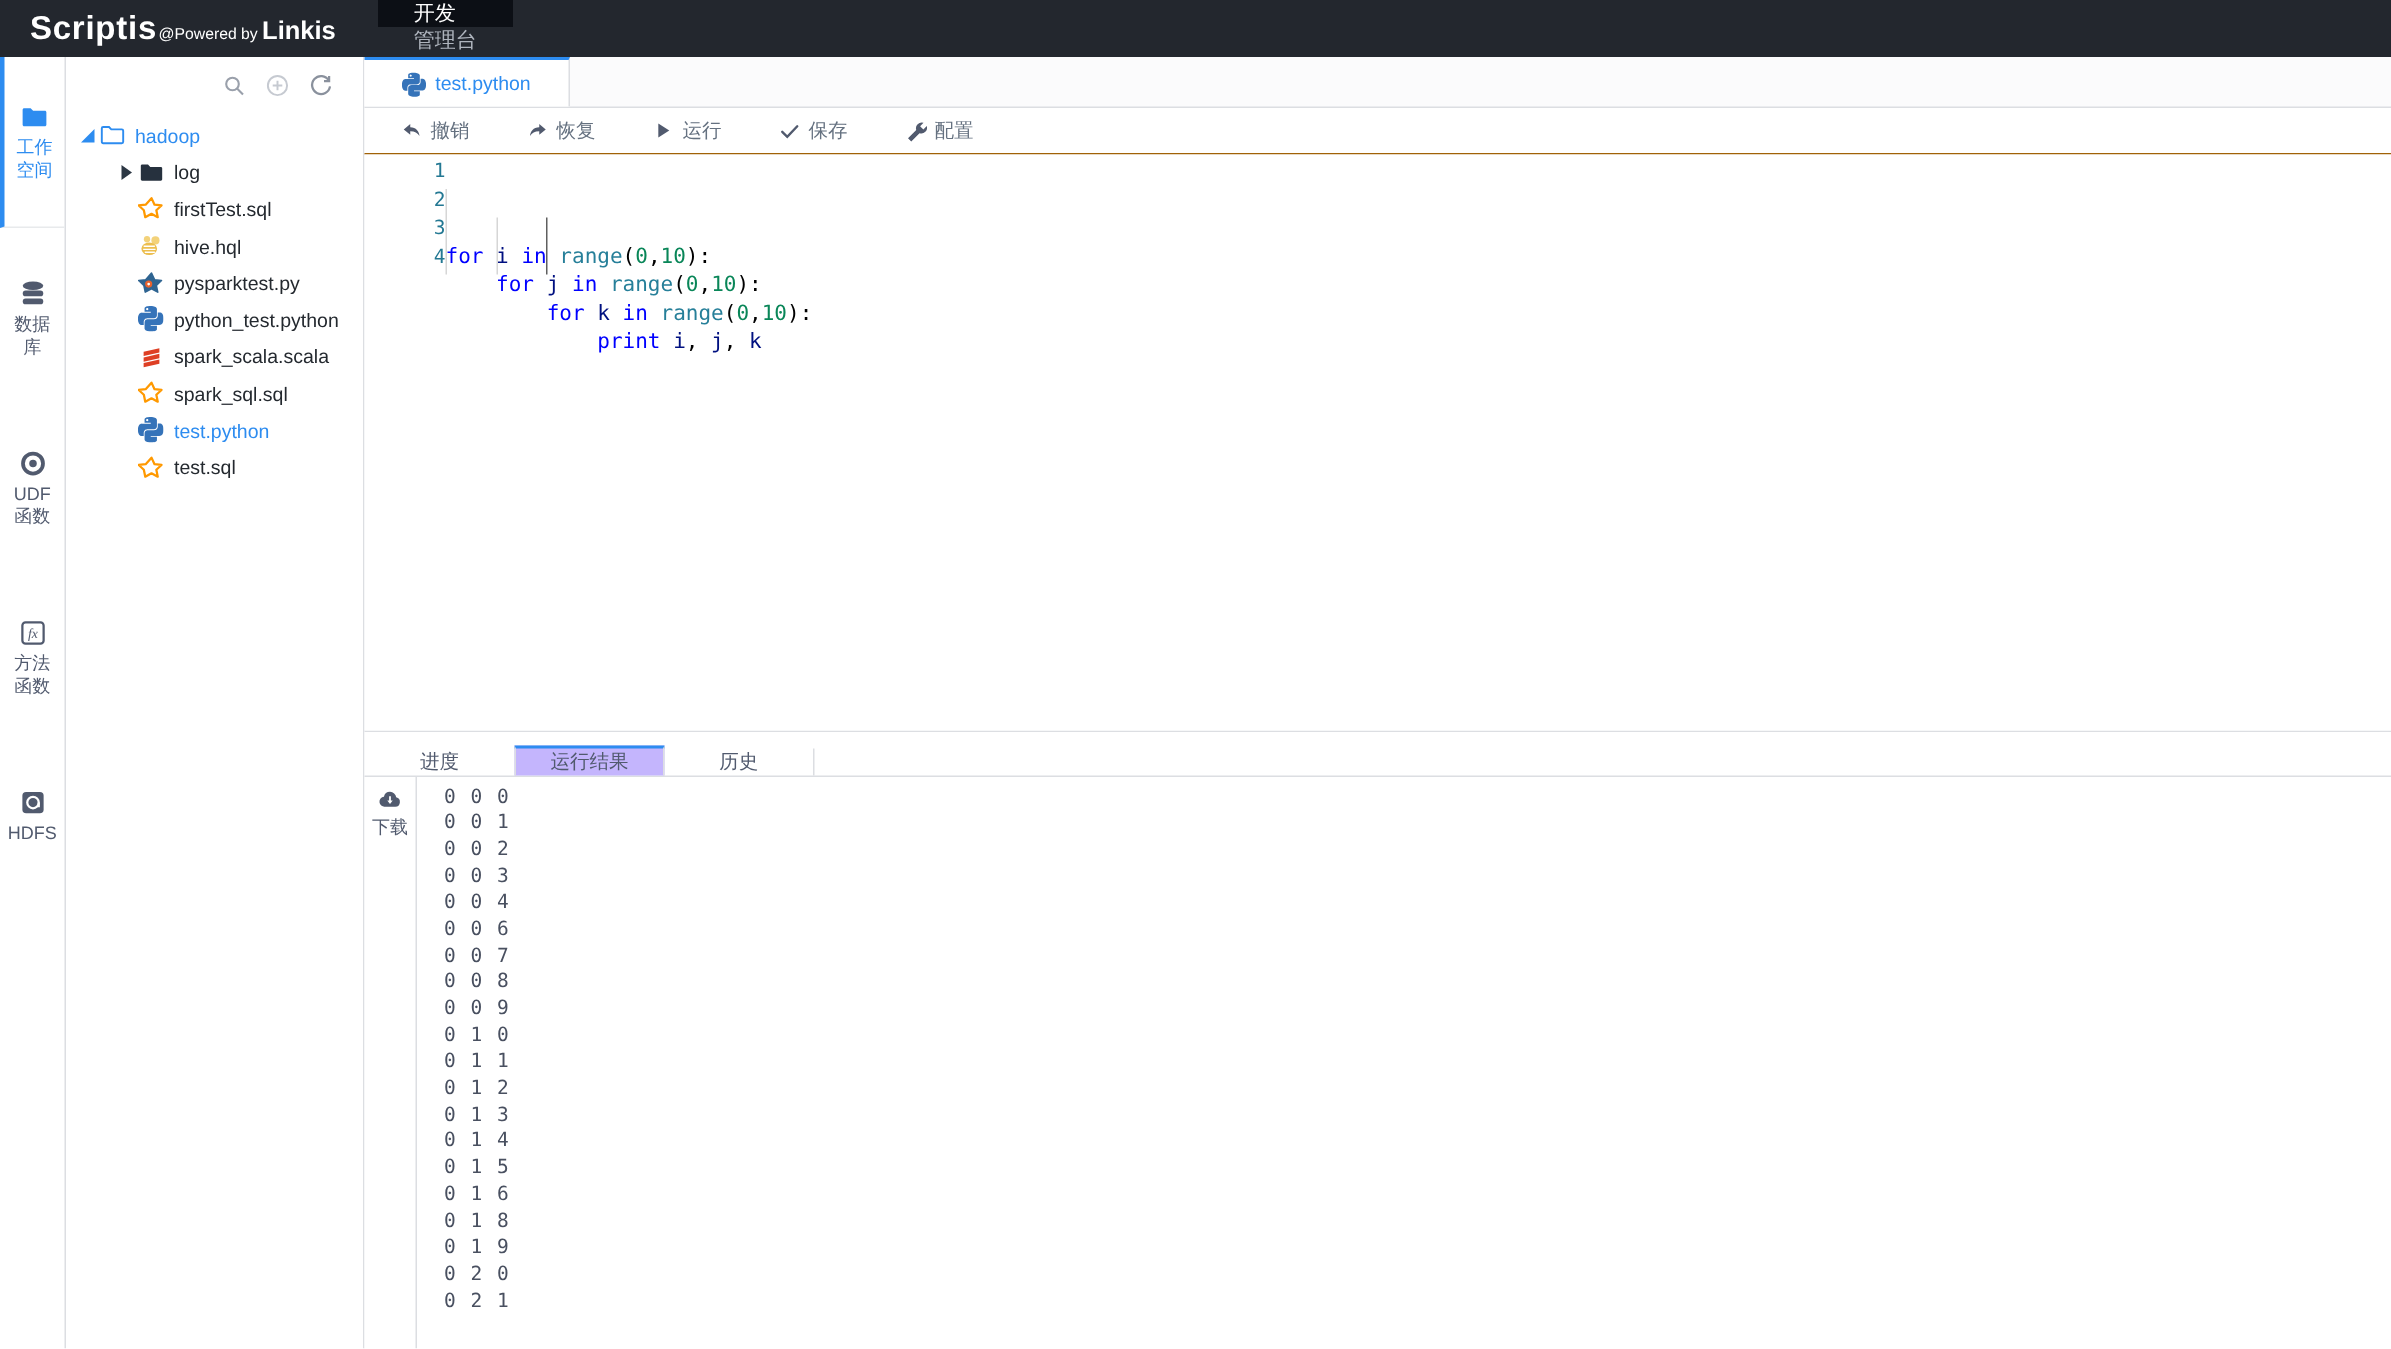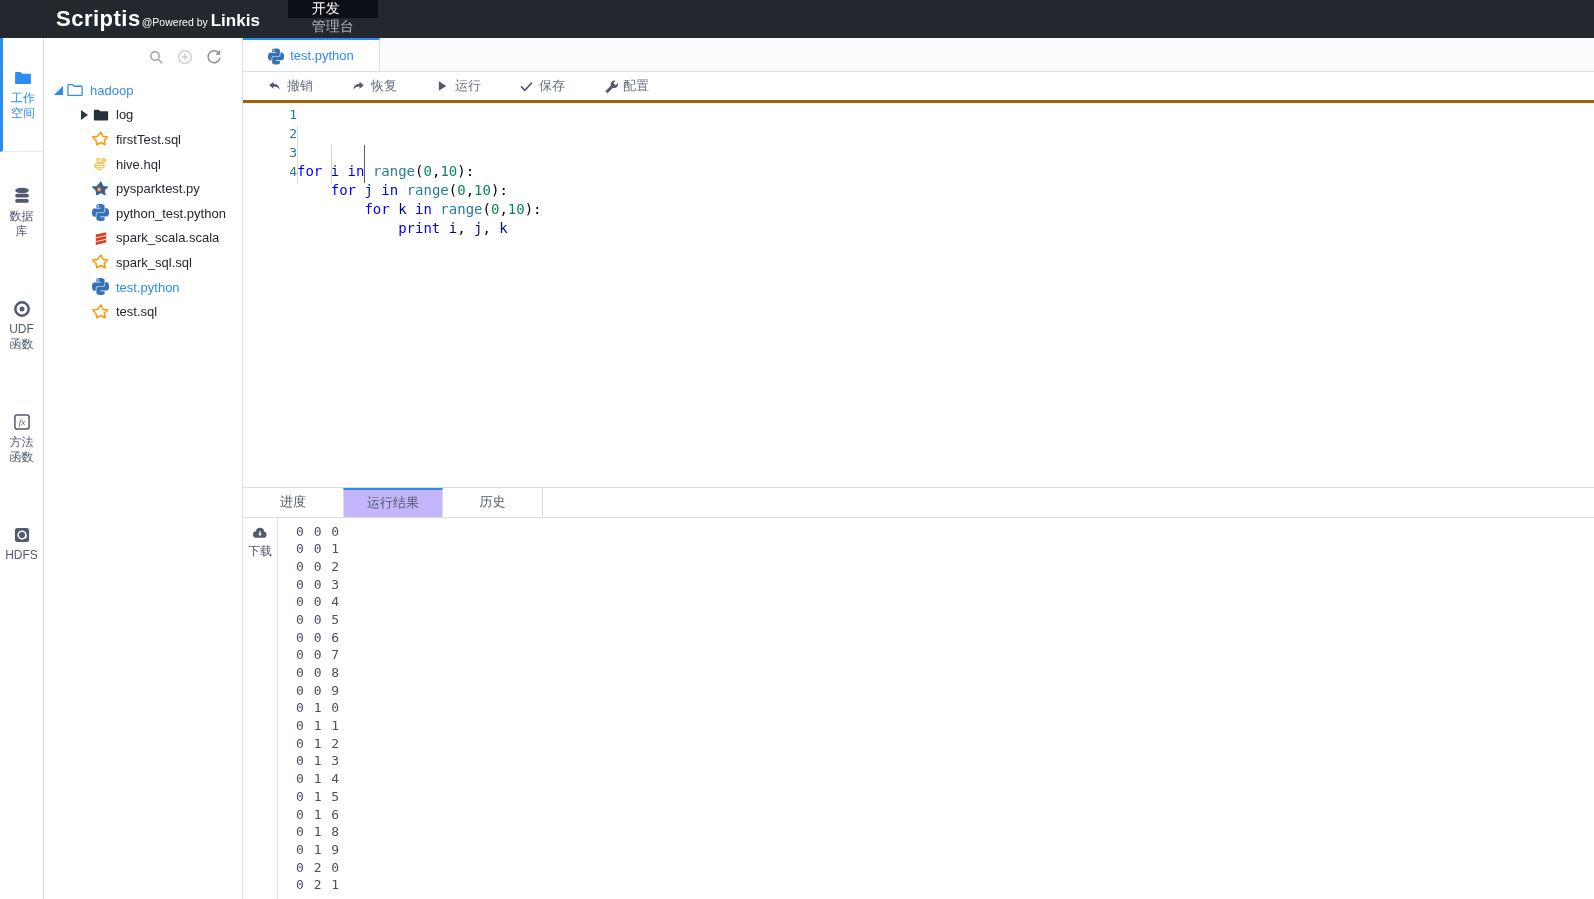--- a/index.html
+++ b/index.html
@@ -2,21 +2,21 @@
 <html><head>
 <meta charset="utf-8">
 <style>
   * { margin:0; padding:0; box-sizing:border-box; }
   html,body { width:1594px; height:899px; overflow:hidden; background:#fff;
               font-family:"Liberation Sans","DejaVu Sans",sans-serif; }
   #app { width:1594px; height:899px; display:flex; flex-direction:column; }
 
   
   .navbar { height:38px; background:#23272e; display:flex; align-items:stretch; flex:none; }
-  .logo-wrap { display:flex; align-items:baseline; padding-left:56px; padding-top:6px; }
+  .logo-wrap { display:flex; align-items:baseline; padding-left:20px; padding-top:6px; }
   .logo-main { color:#fff; font-size:22px; font-weight:bold; letter-spacing:.5px; }
   .logo-suffix { color:#fff; font-size:10.5px; margin-left:1px; }
   .logo-suffix b { font-size:17px; }
   .nav-tabs { display:flex; margin-left:28px;flex-direction:column; }
   .nav-tab { display:flex; align-items:center; padding:0 24px; font-size:14px;
              color:#aeb4bd; cursor:pointer; }
   .nav-tab.active { background:#0c0f15; color:#ffffff; }
 
   
   .main { flex:1; display:flex; min-height:0; }
@@ -56,21 +56,21 @@
   
   .workbench { flex:1; display:flex; flex-direction:column; min-width:0; }
 
   .editor-tabbar { height:34px; flex:none; background:#fbfbfc; border-bottom:1px solid #dcdee2;
                    display:flex; }
   .editor-tab { width:137px; background:#fff; border-top:2px solid #2d8cf0;
                 border-right:1px solid #dcdee2; display:flex; align-items:center;
                 justify-content:center; gap:6px; font-size:13px; color:#2d8cf0; cursor:pointer; }
   .editor-tab .e-icon { width:16px; height:16px; display:flex; }
 
-  .editor-toolbar { height:31px; flex:none; background:#fff; border-bottom:3px solid #a16207;
+  .editor-toolbar { height:31px; flex:none; background:#fff; border-bottom:1px solid #a16207;
                     display:flex; align-items:center; padding-left:24px; gap:38px; }
   .tool-btn { display:flex; align-items:center; gap:5px; font-size:13px; color:#657180;
               cursor:pointer; }
   .tool-btn .tb-icon { width:15px; height:15px; display:flex; }
 
   .code-area { flex:1; min-height:0; background:#fff; display:flex; position:relative;
                font-family:"DejaVu Sans Mono","Liberation Mono",monospace; font-size:14px;
                line-height:19px; padding-top:2px; }
   .gutter { width:54px; flex:none; text-align:right; color:#237893; font-size:13px; }
   .gutter div { height:19px; }
@@ -79,21 +79,21 @@
   .tok-kw { color:#0000ff; }
   .tok-var { color:#001080; }
   .tok-fn { color:#267f99; }
   .tok-num { color:#098658; }
   .tok-pl { color:#000000; }
   .guides { position:absolute; left:0; top:0; }
   .guide { position:absolute; width:1px; background:#d6d6d6; }
   .guide.dark { background:#5f5f5f; }
 
   .bottom-tabbar { height:31px; flex:none; background:#fff; border-top:1px solid #dcdee2;
-                   border-bottom:1px solid #dcdee2; display:flex; }
+                   border-bottom:1px solid #dcdee2; display:flex;align-items:flex-end; }
   .bottom-tab { width:100px; display:flex; align-items:center; justify-content:center;
                 font-size:13px; color:#515a6e; cursor:pointer; }
   .bottom-tab.active { background:#c4b5fd; border-top:2px solid #2d8cf0;
                        border-left:1px solid #dcdee2; border-right:1px solid #dcdee2; }
   .bottom-tab:last-child { border-right:1px solid #dcdee2; }
 
   .results { flex:1; min-height:0; display:flex; background:#fff; }
   .results-side { width:35px; flex:none; border-right:1px solid #dcdee2; display:flex;
                   flex-direction:column; align-items:center; padding-top:8px; }
   .download-btn { display:flex; flex-direction:column; align-items:center; cursor:pointer;
@@ -392,21 +392,20 @@
               </span>
             <span>下载</span>
           </div>
         </div>
         <div class="results-body" id="results-body">
             <div class="result-row">0 0 0</div>
             <div class="result-row">0 0 1</div>
             <div class="result-row">0 0 2</div>
             <div class="result-row">0 0 3</div>
             <div class="result-row">0 0 4</div>
-            <div class="result-row">0 0 5</div>
             <div class="result-row">0 0 6</div>
             <div class="result-row">0 0 7</div>
             <div class="result-row">0 0 8</div>
             <div class="result-row">0 0 9</div>
             <div class="result-row">0 1 0</div>
             <div class="result-row">0 1 1</div>
             <div class="result-row">0 1 2</div>
             <div class="result-row">0 1 3</div>
             <div class="result-row">0 1 4</div>
             <div class="result-row">0 1 5</div>

